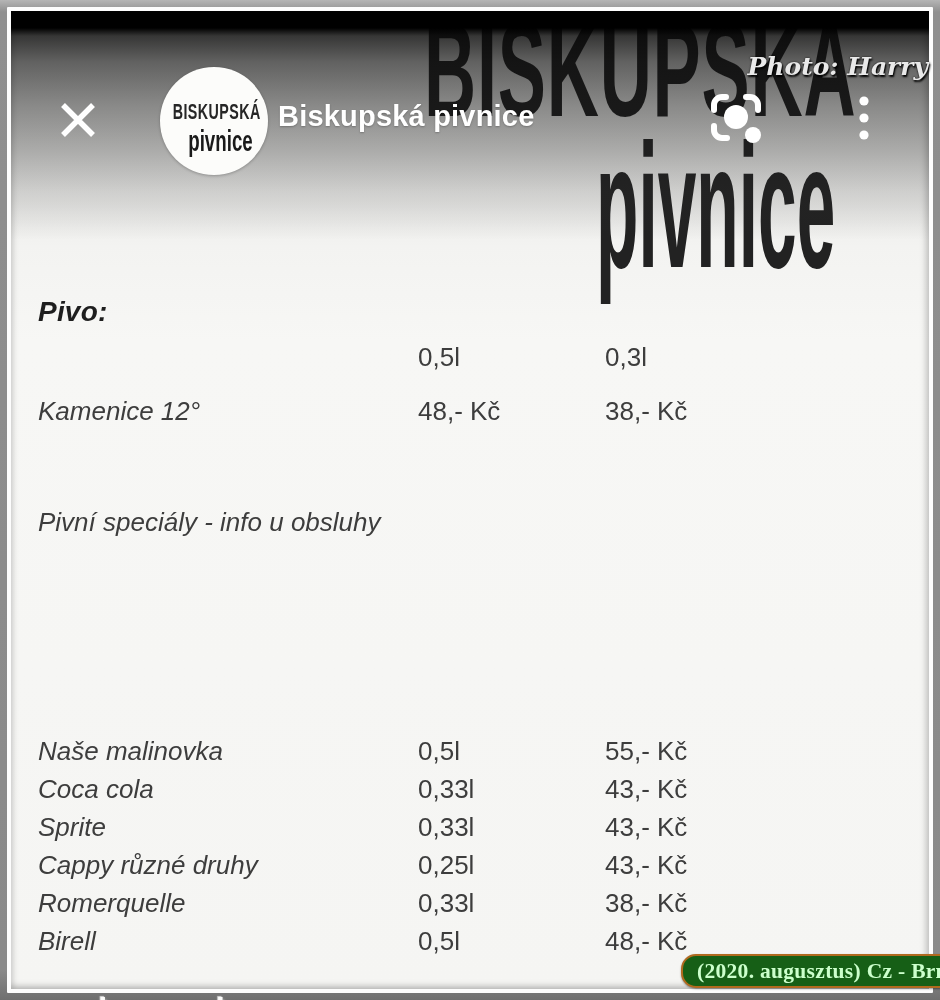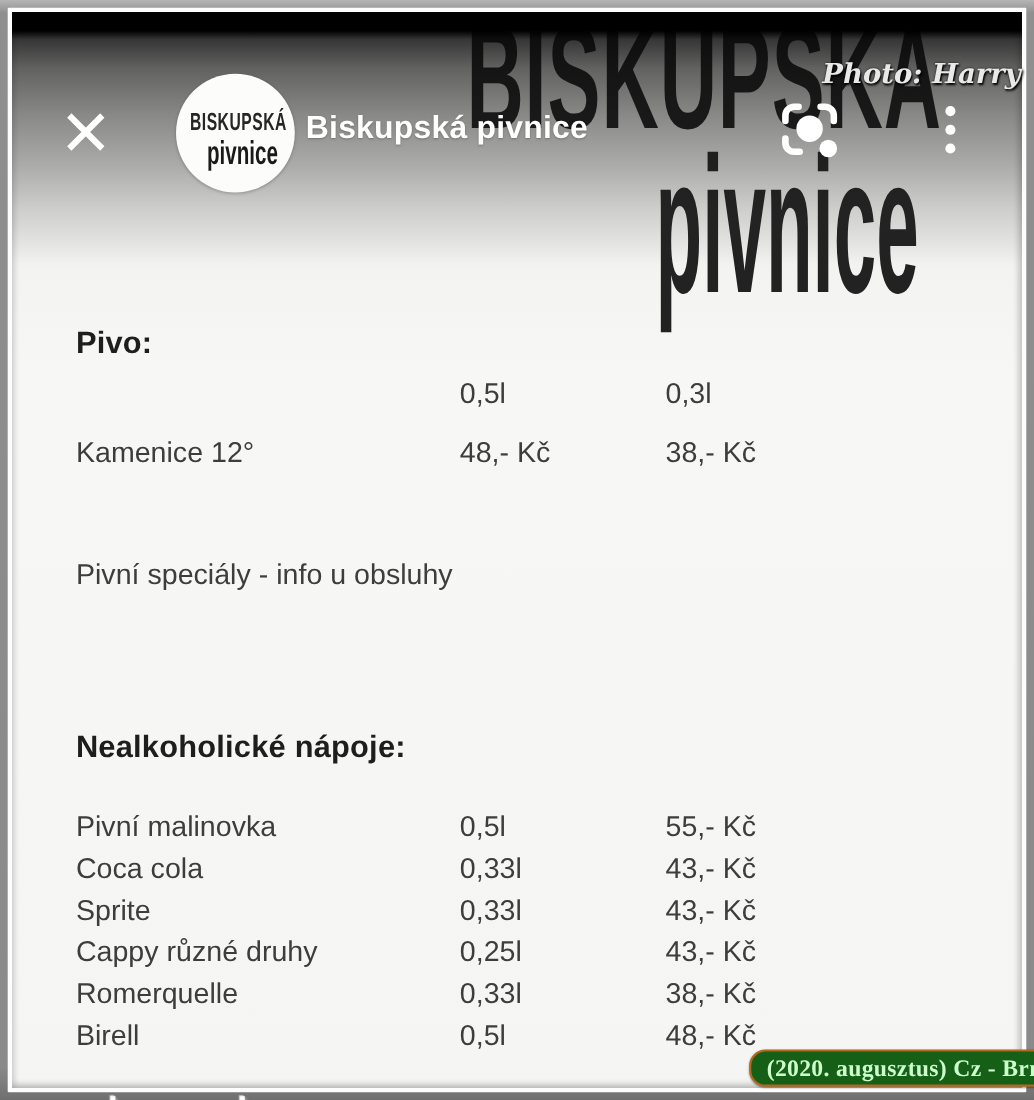--- a/index.html
+++ b/index.html
@@ -56,21 +56,21 @@
   .appbar-title{
     position:absolute;left:278px;top:100px;color:#fff;font-size:29px;font-weight:700;
     letter-spacing:.2px;white-space:nowrap;text-shadow:0 1px 2px rgba(0,0,0,.25);
   }
   .lens-btn{position:absolute;left:708px;top:90px;width:58px;height:58px;cursor:pointer;}
   .overflow-btn{position:absolute;left:844px;top:90px;width:40px;height:58px;cursor:pointer;}
 
   
   .menu{position:absolute;left:0;top:0;width:940px;height:1000px;z-index:1;color:#3d3d3d;}
   .mrow{position:absolute;left:0;width:940px;height:36px;font-size:26px;line-height:34px;}
-  .c1{position:absolute;left:69px;white-space:nowrap;}
+  .c1{position:absolute;left:38px;white-space:nowrap;font-style:italic;}
   .c2{position:absolute;left:418px;white-space:nowrap;}
   .c3{position:absolute;left:605px;white-space:nowrap;}
   .h1{font-size:28px;font-weight:700;color:#1e1e1e;letter-spacing:.2px;}
 
   
   .photo-credit{
     position:absolute;right:12px;top:12px;z-index:5;
     font-family:"DejaVu Serif",serif;font-style:italic;font-weight:700;font-size:25px;
     color:#e9e9e9;text-shadow:1px 2px 2px #000,0 0 2px rgba(0,0,0,.8);white-space:nowrap;margin-top:40px;
   }
@@ -108,25 +108,22 @@
           <span class="c3">0,3l</span>
         </div>
         <div class="mrow" style="top:394px">
           <span class="c1">Kamenice 12°</span>
           <span class="c2">48,- Kč</span>
           <span class="c3">38,- Kč</span>
         </div>
         <div class="mrow" style="top:505px">
           <span class="c1">Pivní speciály - info u obsluhy</span>
         </div>
-        <div class="mrow" style="top:662px">
-          <span class="c1 h1">Nealkoholické nápoje:</span>
-        </div>
         <div class="mrow" style="top:734px">
-          <span class="c1">Pivní malinovka</span>
+          <span class="c1">Naše malinovka</span>
           <span class="c2">0,5l</span>
           <span class="c3">55,- Kč</span>
         </div>
         <div class="mrow" style="top:772px">
           <span class="c1">Coca cola</span>
           <span class="c2">0,33l</span>
           <span class="c3">43,- Kč</span>
         </div>
         <div class="mrow" style="top:810px">
           <span class="c1">Sprite</span>

